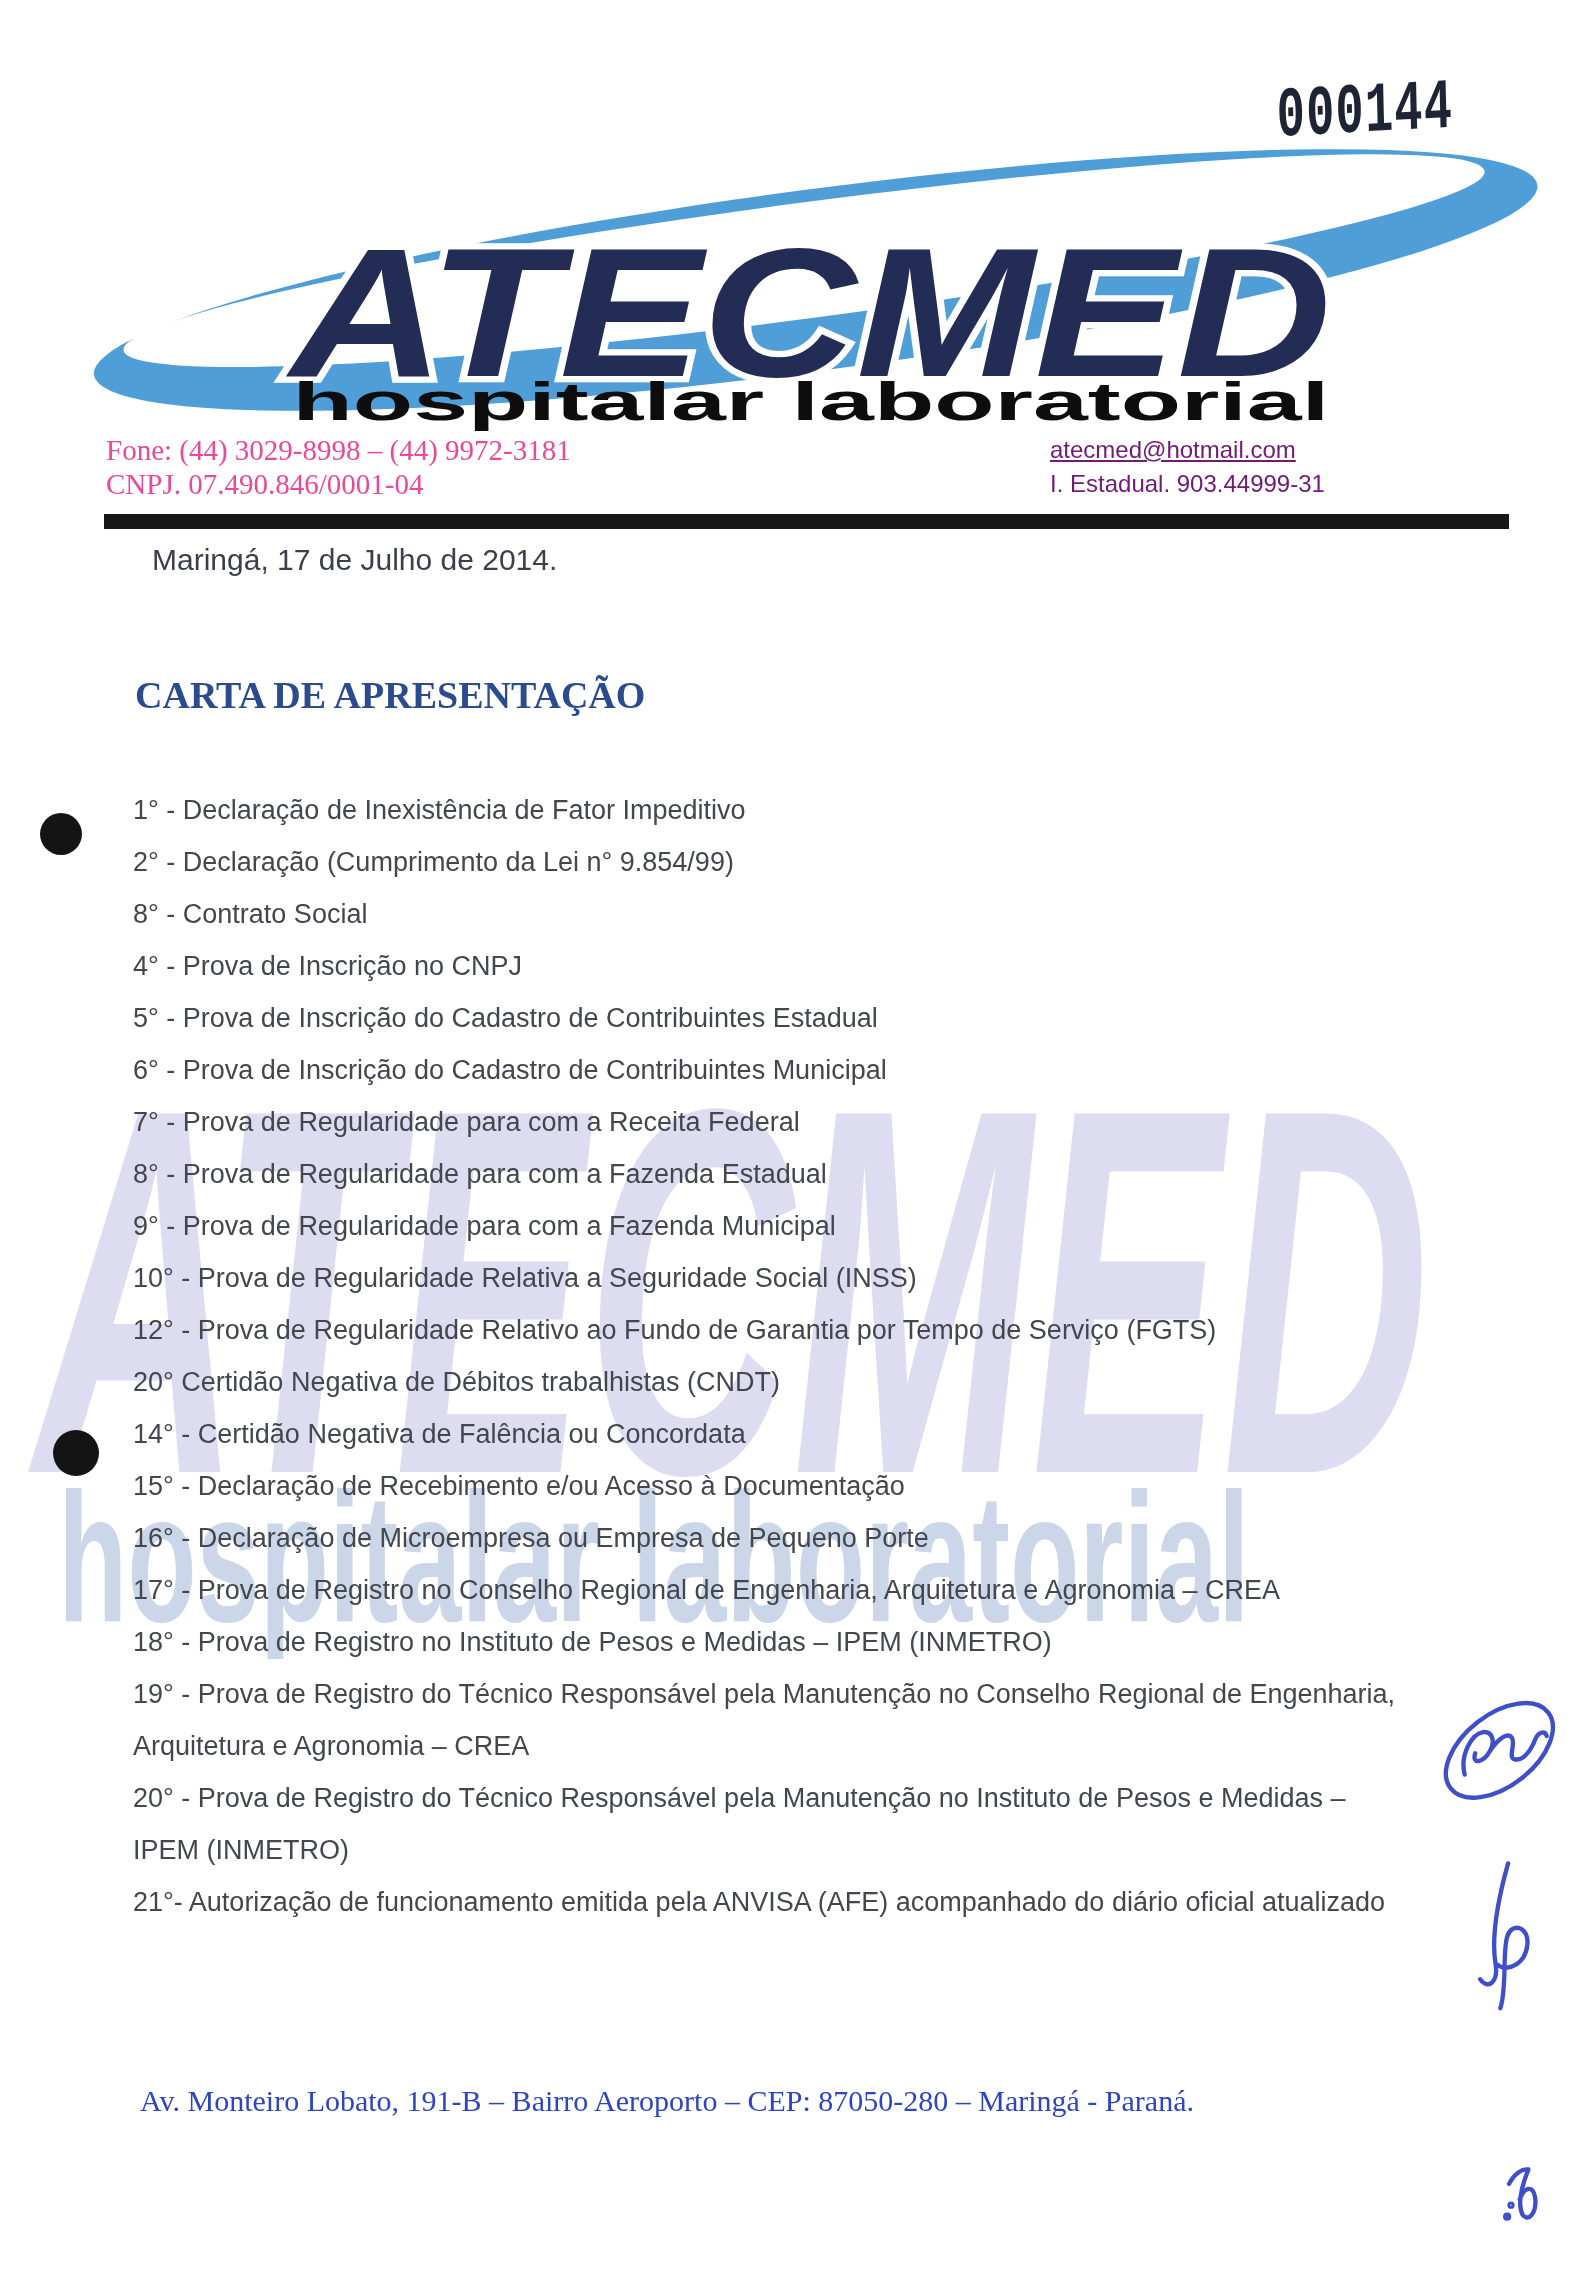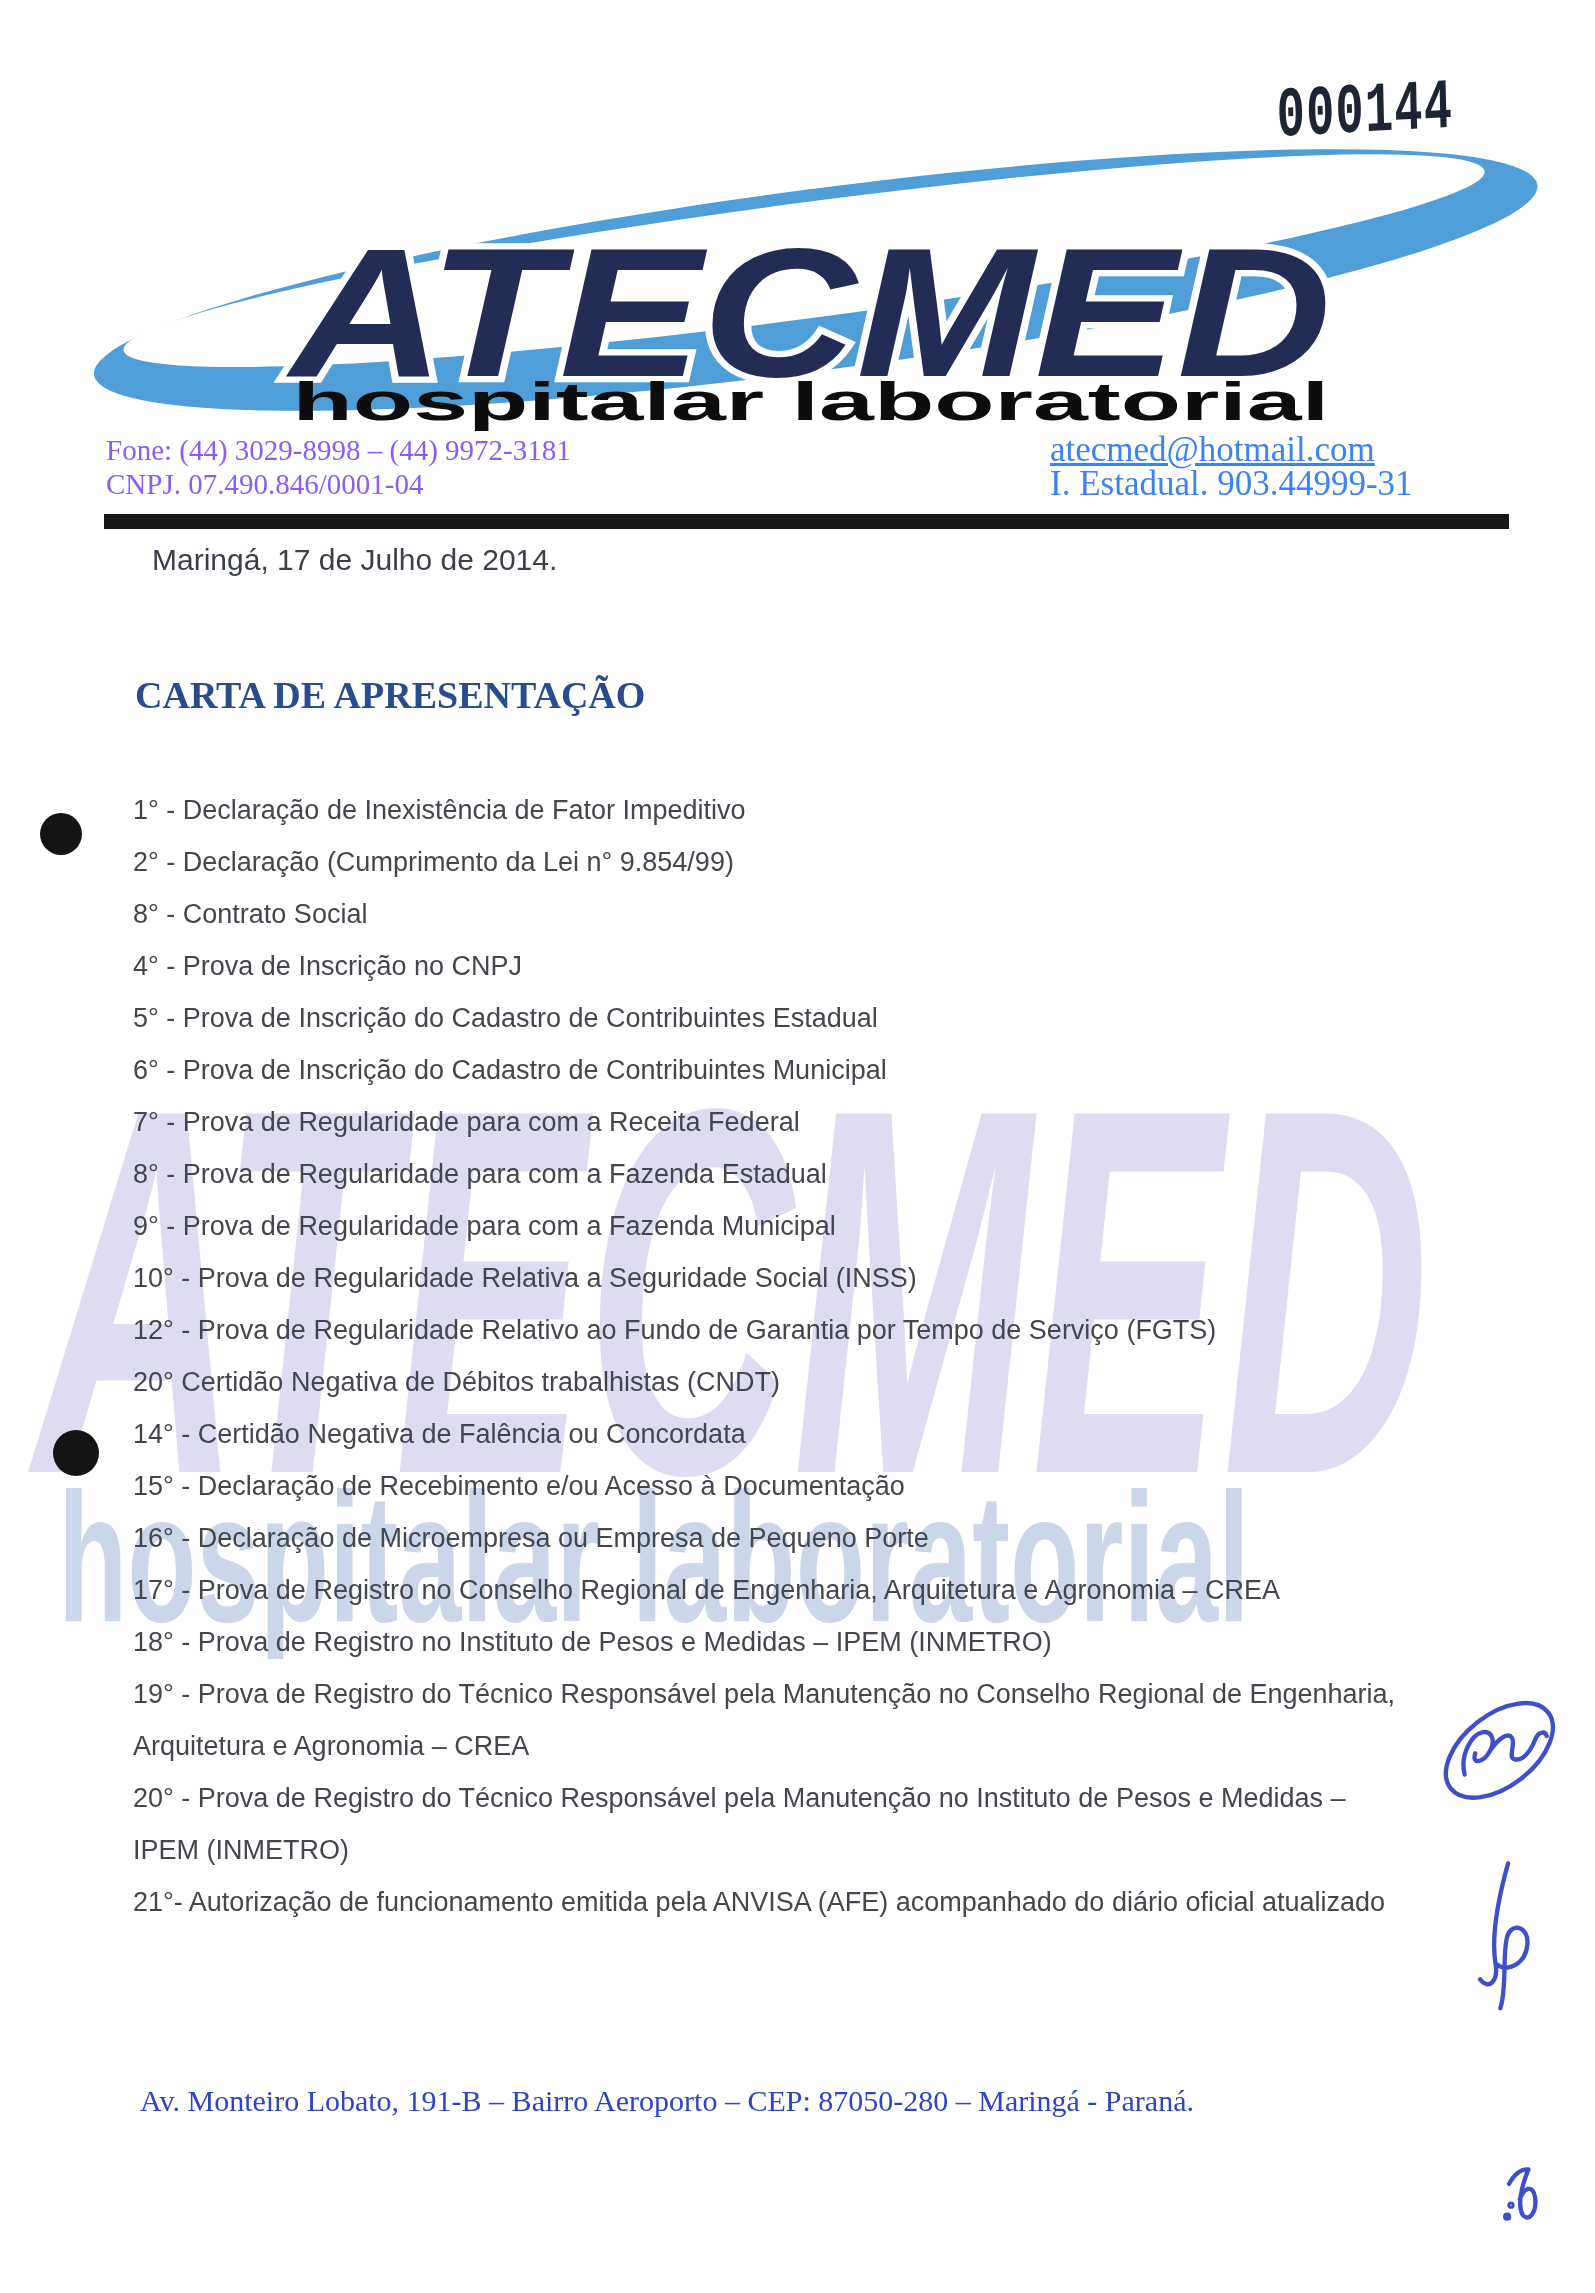--- a/index.html
+++ b/index.html
@@ -19,26 +19,26 @@
     transform:scaleX(0.66) rotate(-2deg);
     transform-origin:left top;
     white-space:nowrap;
   }
   
   .logo-svg{position:absolute;left:53px;top:118px;width:1506px;height:323px;}
   
   .contact-left{
     position:absolute;left:106px;top:433px;
     font-family:"Liberation Serif", serif;
-    font-size:29px;line-height:34px;color:#8b5cf6;white-space:nowrap;
+    font-size:29px;line-height:34px;color:#ec4899;white-space:nowrap;
   }
   .contact-right{
     position:absolute;left:1050px;top:433px;
-    font-family:Liberation Serif, serif;
-    font-size:35px;line-height:34px;color:#3b82f6;white-space:nowrap;
+    font-family:Liberation Sans, sans-serif;
+    font-size:24px;line-height:34px;color:#701a75;white-space:nowrap;
   }
   .email{text-decoration:underline;}
   .rule{
     position:absolute;left:104px;top:514px;width:1405px;height:15.4px;
     background:#181818;
   }
   .dateline{
     position:absolute;left:152px;top:543px;
     font-size:30px;color:#3a3f4a;white-space:nowrap;
   }

